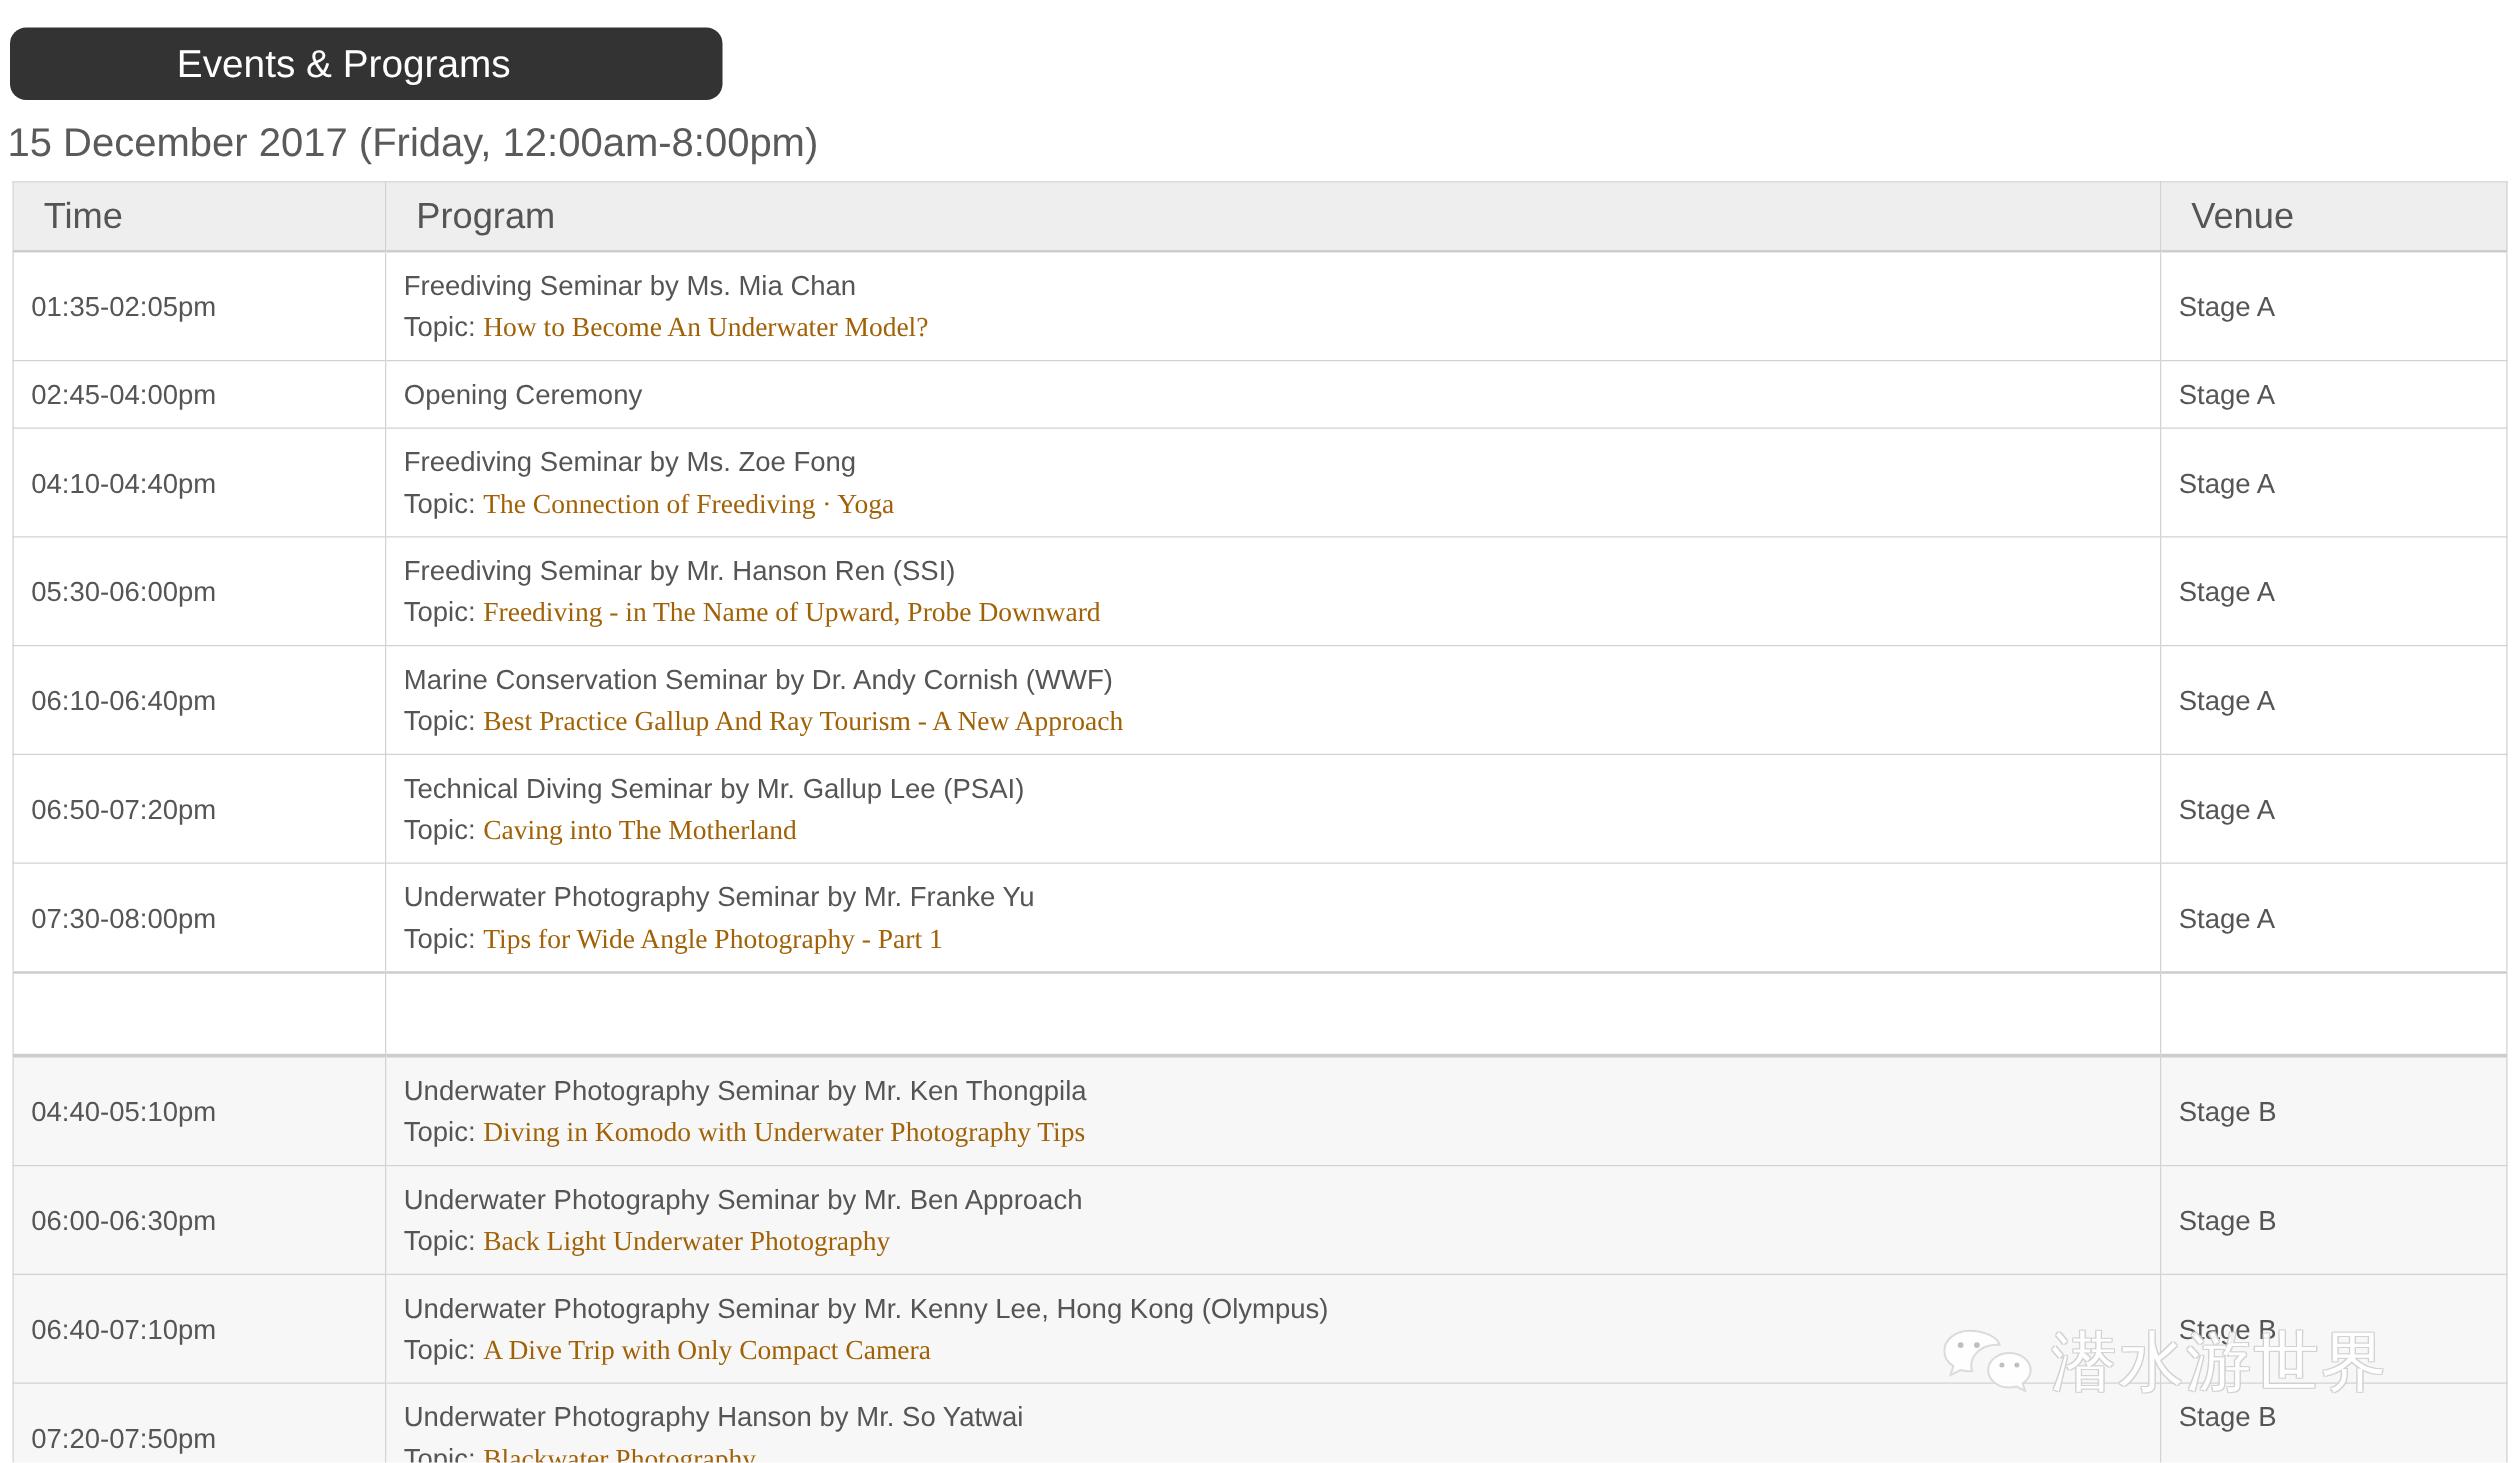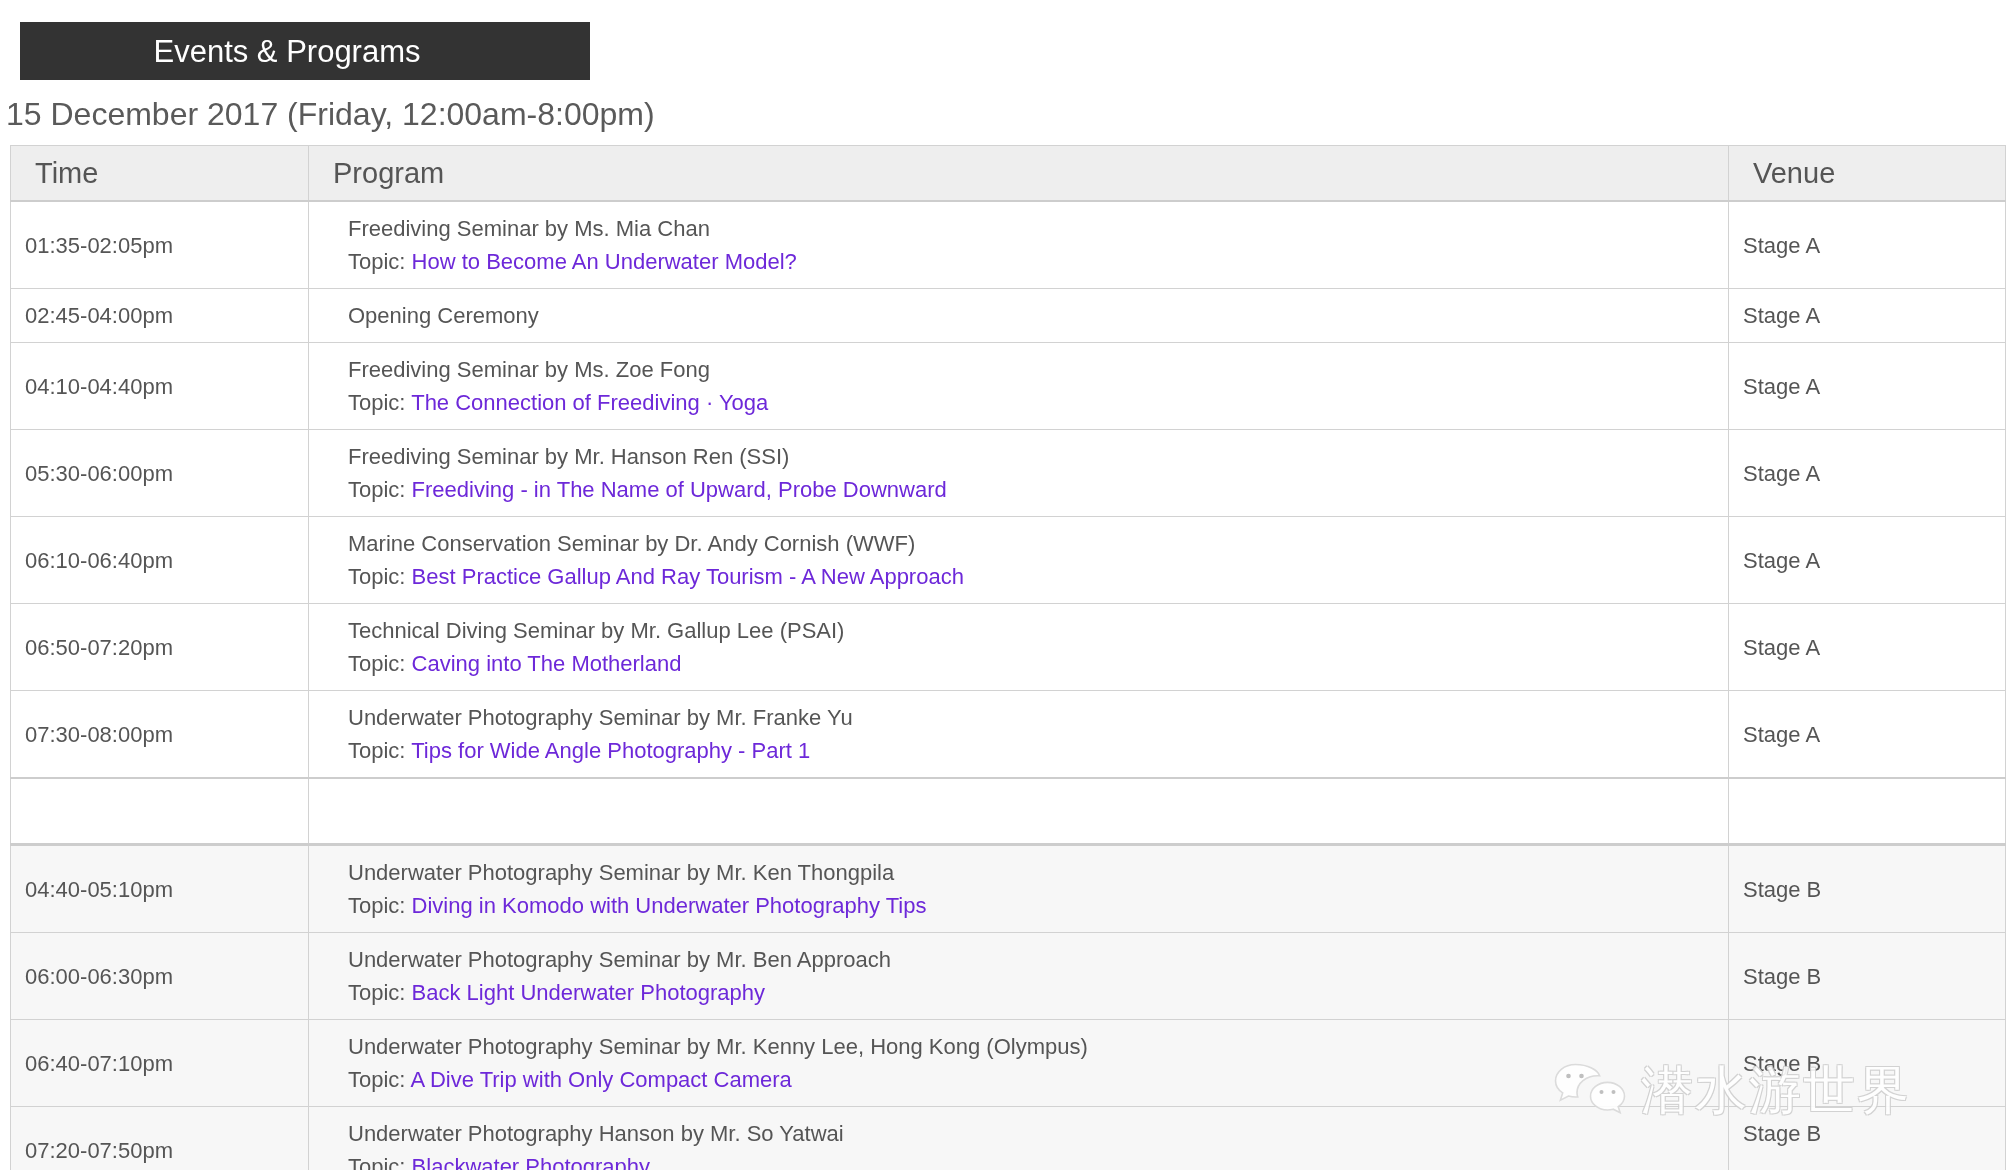--- a/index.html
+++ b/index.html
@@ -17,26 +17,27 @@
 
   .page {
     position: relative;
     width: 2014px;
     height: 1170px;
   }
 
   
   .title-bar {
     position: absolute;
-    left: 20px;
+    left: 8px;
     top: 22px;
     width: 570px;
     height: 58px;
     background: #333333;
     box-sizing: border-box;
+    border-radius: 13px;
   }
   .title-bar-text {
     position: absolute;
     left: 0;
     right: 36px;
     top: 50%;
     transform: translateY(-50%);
     text-align: center;
     color: #ffffff;
     font-size: 31px;
@@ -99,23 +100,23 @@
   tr.row-light td { background: #ffffff; }
   tr.row-shade td { background: #f7f7f7; }
 
   tr.row-spacer td {
     height: 44px;
     background: #ffffff;
     border-top: 2px solid #cdcdcd;
     border-bottom: 3px solid #cdcdcd;
   }
 
-  .prog-line { display: block; margin-left: 25px; }
+  .prog-line { display: block; }
   .topic-label { color: #555555; }
-  .topic-text { color: #6d28d9; }
+  .topic-text { color: #a16207; font-family: Liberation Serif, serif; }
 
   td.venue-top { vertical-align: top; padding-top: 14px; }
 
   
   .watermark {
     position: absolute;
     left: 1553px;
     top: 1048px;
     display: flex;
     align-items: center;

